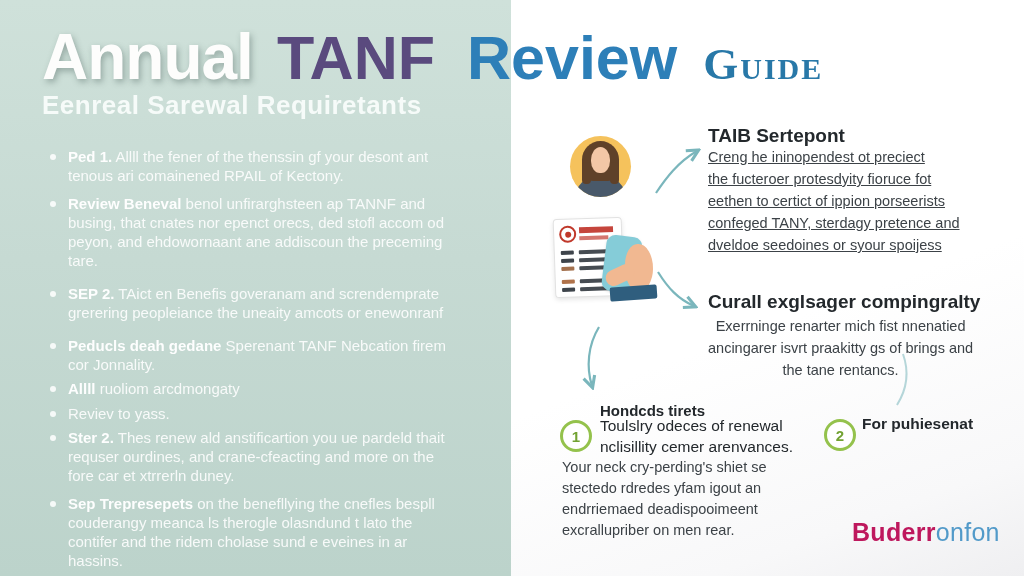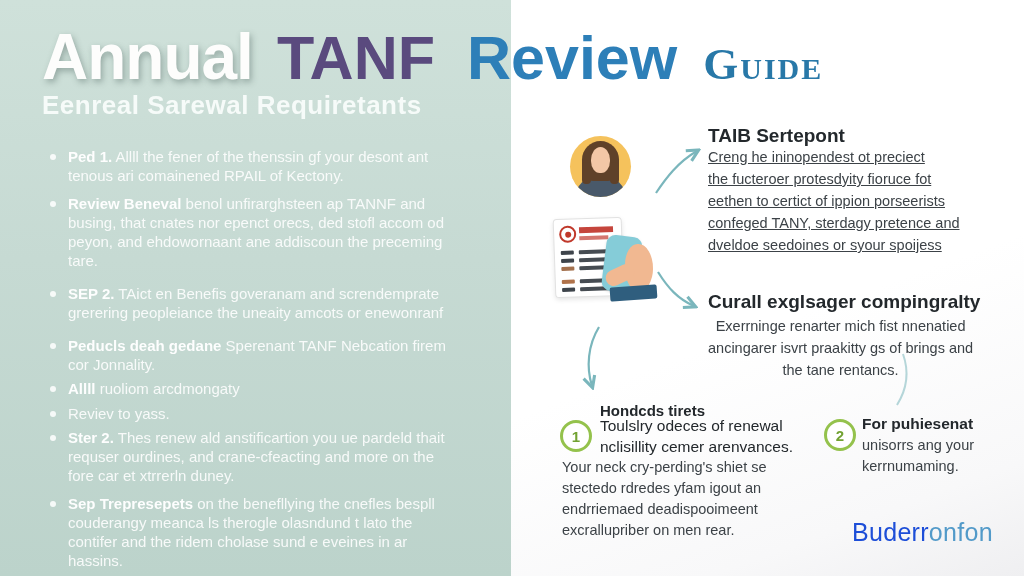--- a/index.html
+++ b/index.html
@@ -103,21 +103,21 @@
   .thumb { position:absolute; left:53px; top:53px; width:30px; height:16px; background:#f1b891;
            border-radius:8px; transform:rotate(-25deg); }
   .sleeve{ position:absolute; left:58px; top:72px; width:47px; height:14px; background:#2f5e7e;
            border-radius:2px; transform:rotate(-4deg); }
 
   
   .arrows { position:absolute; left:0; top:0; width:1024px; height:576px; pointer-events:none; }
 
   
   .logo { position:absolute; left:852px; top:518px; font-size:25px; letter-spacing:.3px; }
-  .logo .lg-b { color:#1d4ed8; font-weight:normal; }
+  .logo .lg-b { color:#be185d; font-weight:bold; }
   .logo .lg-l { color:#529ac9; }
 </style>
 </head>
 <body>
 
 <div class="canvas">
   <div class="panel-left"></div>
   <div class="panel-right"></div>
 
   <div class="title-row">
@@ -227,20 +227,18 @@
   <div id="item1-title">Toulslry odeces of renewal
 nclisillity cemer arenvances.</div>
   <div class="s-body" id="item1-body">Your neck cry-perding's shiet se
 stectedo rdredes yfam igout an
 endrriemaed deadispooimeent
 excrallupriber on men rear.</div>
 
   <div class="num-circle" id="circle2">2</div>
   <div id="item2-block">
     <span id="item2-title">For puhiesenat</span>
-    <span id="item2-body">unisorrs ang your
-kerrnumaming.</span>
   </div>
 
   <div class="logo">
     <span class="lg-b">Buderr</span><span class="lg-l">onfon</span>
   </div>
 </div>
 
 </body></html>

